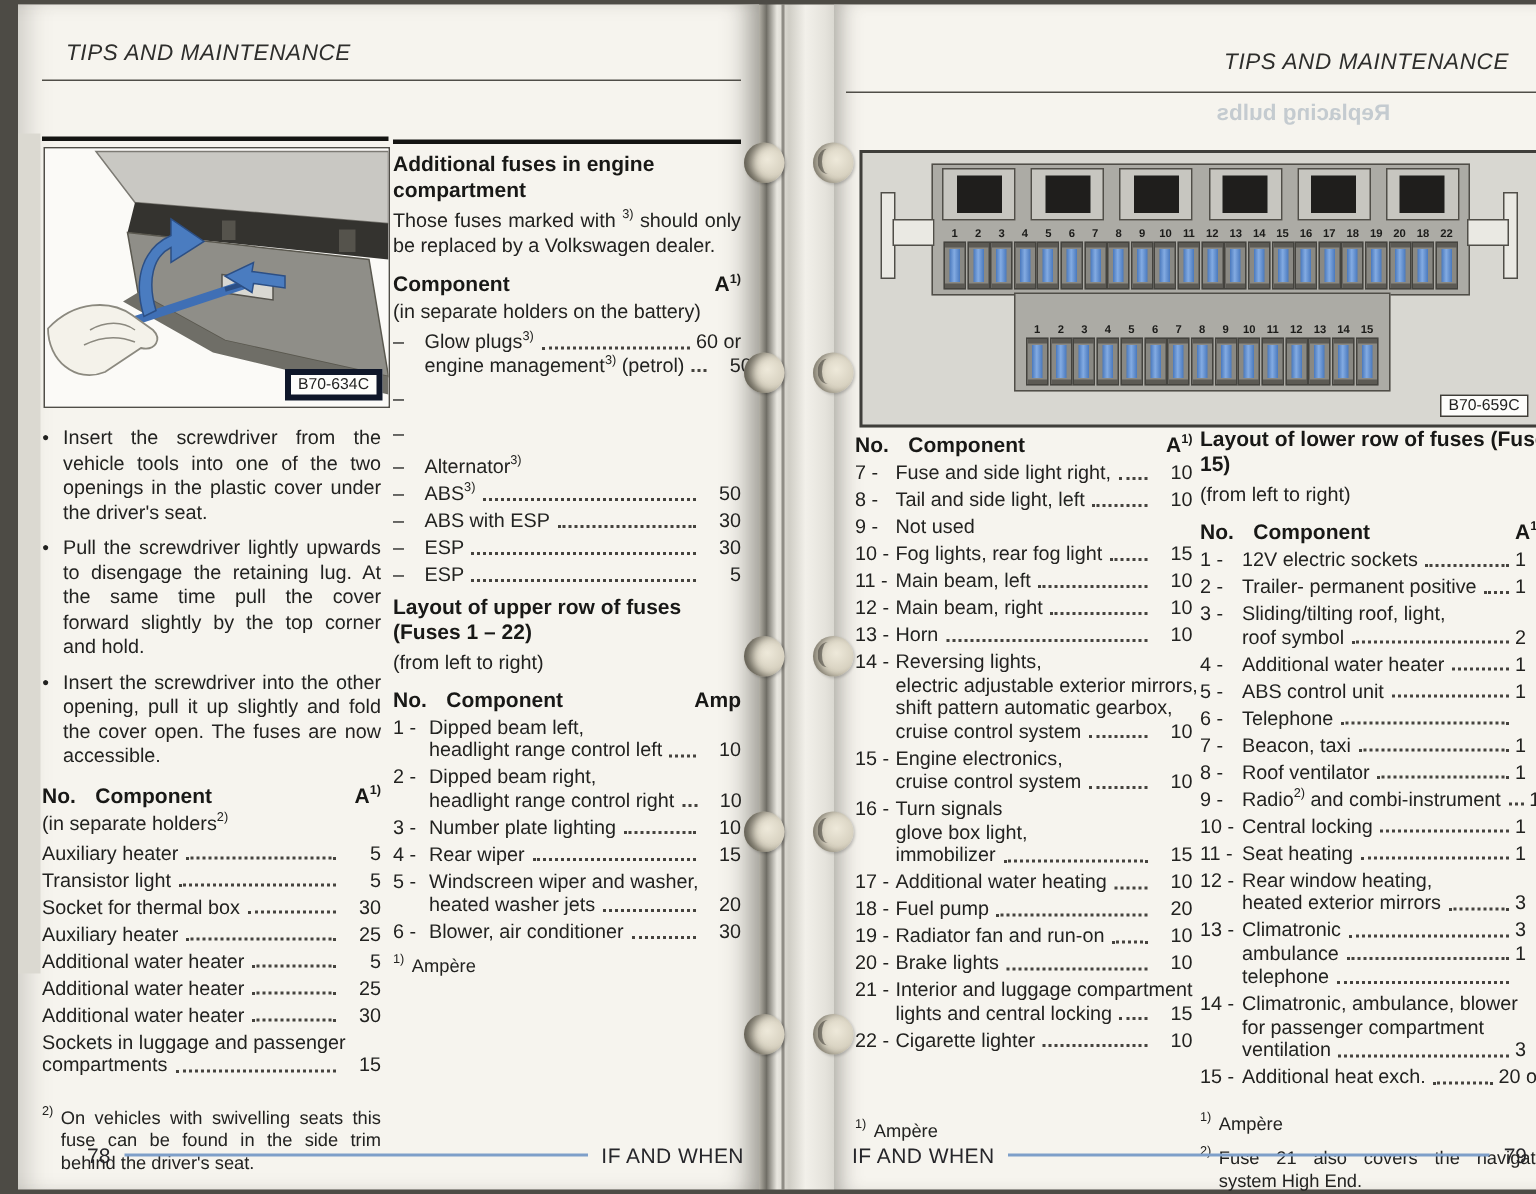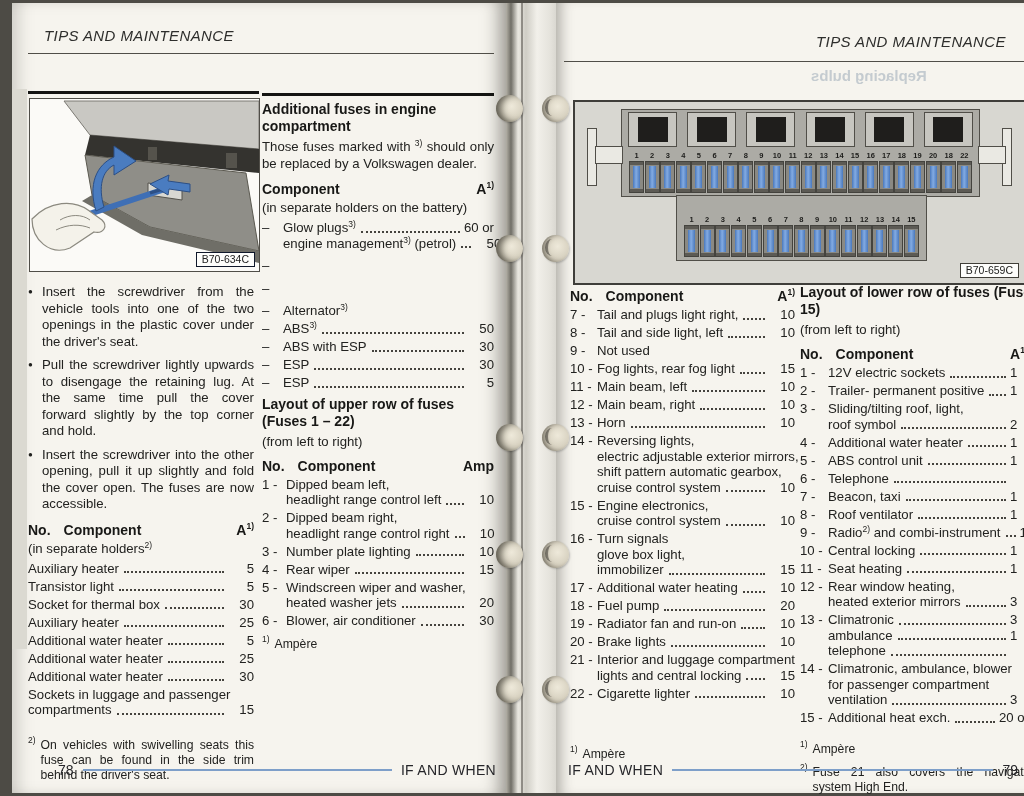--- a/index.html
+++ b/index.html
@@ -22,21 +22,21 @@
   .hd-text{position:absolute;font-style:italic;font-size:15px;letter-spacing:.4px;color:#2e2e2c;}
   .hd-rule{position:absolute;height:1px;background:#504e48;}
   .footer{position:absolute;bottom:15px;display:flex;align-items:center;gap:9px;font-size:14px;color:#26262a;}
   .blue-line{flex:1;height:2px;background:#7e9fc9;}
   .brand{letter-spacing:.3px;}
   
   .gray-strip{position:absolute;left:0;top:86px;width:15px;height:560px;background:#dbd9d1;}
   .sec-bar{height:3px;background:#141412;}
   .fig-bar{position:absolute;left:16px;top:88px;width:231px;}
   .figure{position:absolute;left:17px;top:95px;width:229px;height:172px;border:1px solid #504e48;background:#fbfaf7;}
-  .fig-label{position:absolute;right:4px;bottom:4px;border:1px solid #0f172a;background:#fdfdfb;
+  .fig-label{position:absolute;right:4px;bottom:4px;border:4px solid #0f172a;background:#fdfdfb;
     font-size:10.5px;line-height:13px;padding:0 5px;color:#222;}
   .col{position:absolute;}
   .col1L{left:16px;top:274px;width:226px;}
   .col2L{left:250px;top:90px;width:232px;}
   .col1R{left:14px;top:276px;width:225px;}
   .col2R{left:244px;top:276px;width:240px;}
   .sec-title{font-weight:bold;font-size:14px;line-height:17px;margin:5px 0 4px;color:#181816;}
   .nowrap{white-space:nowrap;}
   .clip .sec-title{width:262px;}
   .para{font-size:13.2px;line-height:16.5px;text-align:justify;margin:3px 0 5px;}
@@ -676,21 +676,21 @@
     <div class="tbl-hd">
       <span class="h-no">No.</span>
       <span class="h-comp">Component</span>
       <span class="h-a"><span>A</span><sup>1)</sup></span>
     </div>
     <div class="rows" style="--pw:27px">
         <div class="f-row">
           <span class="f-p">7 -</span>
           <div class="f-body">
             <div class="f-line">
-              <span class="f-t">Tail and plugs light right,</span>
+              <span class="f-t">Fuse and side light right,</span>
               <span class="f-leader"></span>
               <span class="f-amp">10</span>
             </div>
           </div>
         </div>
         <div class="f-row">
           <span class="f-p">8 -</span>
           <div class="f-body">
             <div class="f-line">
               <span class="f-t">Tail and side light, left</span>

